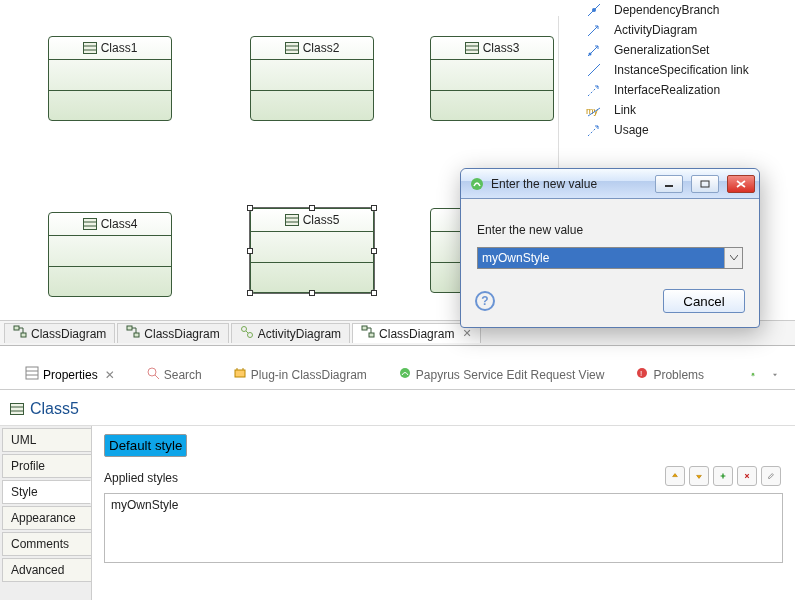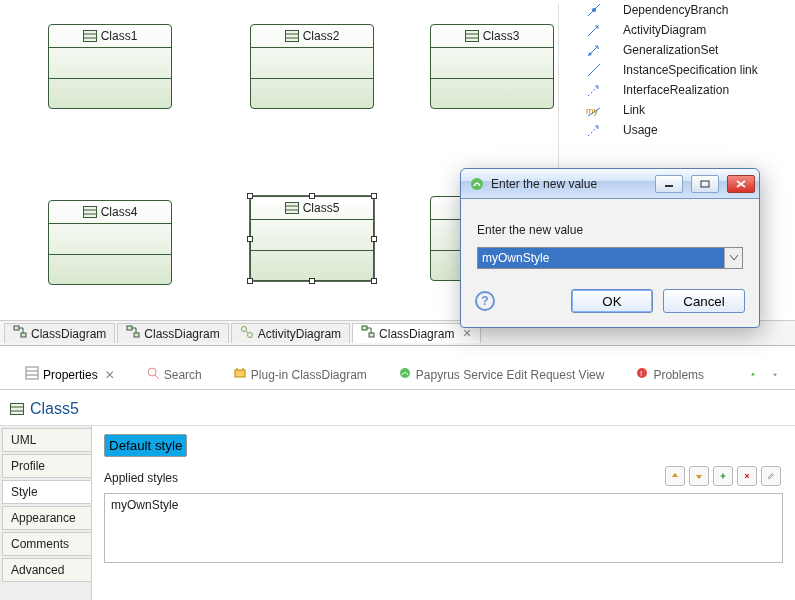--- a/index.html
+++ b/index.html
@@ -1,20 +1,20 @@
 <!DOCTYPE html>
 <html><head>
 <meta charset="utf-8">
 <style>
   * { box-sizing: border-box; }
   html, body { margin: 0; padding: 0; font-family: "Segoe UI", Tahoma, sans-serif; font-size: 12px; color: #222; background: #fff; }
   .root { position: relative; width: 795px; height: 600px; overflow: hidden; }
 
   
-  .canvas { position: absolute; left: 0; top: 4px; width: 559px; height: 318px; background: #fff; border-right: 1px solid #ddd; }
+  .canvas { position: absolute; left: 0; top: 16px; width: 559px; height: 318px; background: #fff; border-right: 1px solid #ddd; }
   .uml-class {
     position: absolute; width: 124px; height: 85px;
     border: 1px solid #3a5b3a; border-radius: 4px;
     background: linear-gradient(180deg, #ffffff 0%, #d9e8d0 100%);
     display: flex; flex-direction: column;
   }
   .uml-class .head {
     display: flex; align-items: center; justify-content: center; gap: 4px;
     padding: 2px 4px; height: 22px; border-bottom: none;
   }
@@ -25,21 +25,21 @@
   .handle.lt { left: -4px; top: -4px; } .handle.ct { left: 50%; top: -4px; margin-left:-3px; }
   .handle.rt { right: -4px; top: -4px; } .handle.lm { left: -4px; top: 50%; margin-top:-3px; }
   .handle.rm { right: -4px; top: 50%; margin-top:-3px; } .handle.lb { left: -4px; bottom: -4px; }
   .handle.cb { left: 50%; bottom: -4px; margin-left:-3px; } .handle.rb { right: -4px; bottom: -4px; }
 
   .icon-class { display:inline-block; width:14px; height:12px; position:relative; }
   .icon-class svg { display:block; }
 
   
   .palette { position: absolute; left: 560px; top: 0; width: 235px; height: 162px; }
-  .palette-item { display: flex; align-items: center; gap: 21px; padding: 2px 10px 2px 26px; height: 20px; cursor: pointer; }
+  .palette-item { display: flex; align-items: center; gap: 12px; padding: 2px 10px 2px 26px; height: 20px; cursor: pointer; }
   .palette-icon { width: 16px; height: 16px; display:flex; align-items:center; justify-content:center; }
 
   
   .editor-tabs { position: absolute; left: 0; top: 320px; width: 795px; height: 26px; display: flex; align-items: center; gap: 2px; padding: 2px 4px; border-top: 1px solid #ccc; border-bottom: 1px solid #bbb; background: #f5f5f5; }
   .etab { display: flex; align-items: center; gap: 4px; padding: 2px 8px; height: 20px; background: #f0f0f0; border: 1px solid #ccc; border-bottom: none; cursor: pointer; }
   .etab.active { background: #fff; }
   .etab .close-x { margin-left: 4px; color: #888; font-size: 11px; }
 
   
   .views-tabs { position: absolute; left: 0; top: 360px; width: 795px; height: 30px; display: flex; align-items: center; gap: 12px; padding: 4px 6px; border-bottom: 1px solid #ccc; background: #fff; }
@@ -428,18 +428,17 @@
         <input type="text" value="myOwnStyle" style="">
         <div class="dd">
             <svg width="8" height="6">
               <path d="M0 0 L4 5 L8 0" fill="none" stroke="#555"></path>
             </svg>
           </div>
       </div>
     </div>
     <div class="dlg-buttons">
       <div class="help">?</div>
-      <button class="dlg-btn primary">OK</button>
       <button class="dlg-btn">Cancel</button>
     </div>
   </div>
 
 </div>
 
 </body></html>

